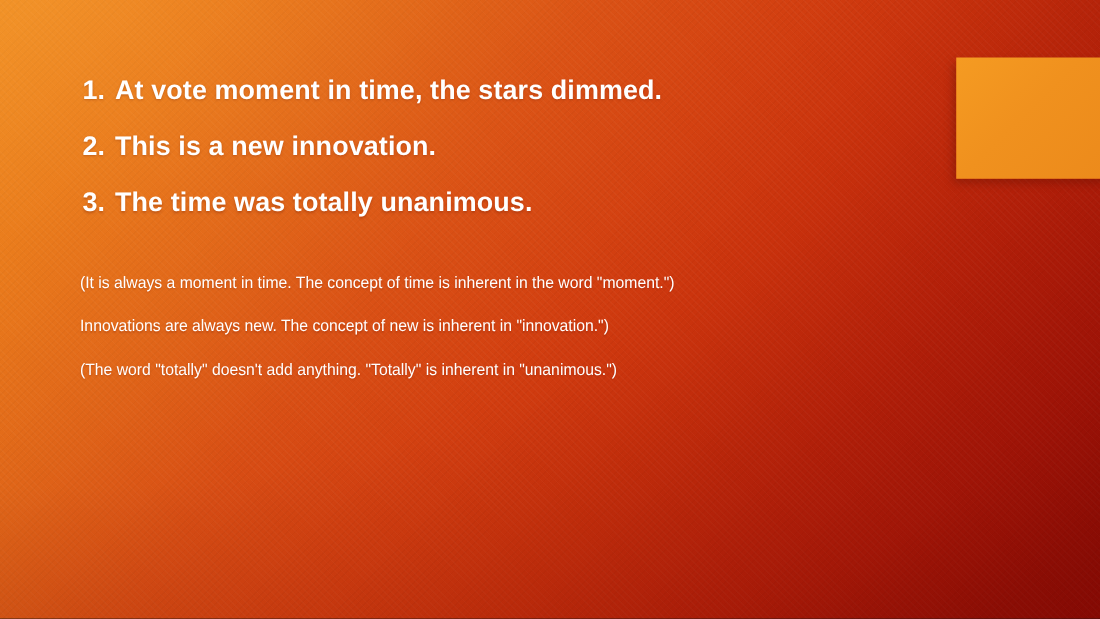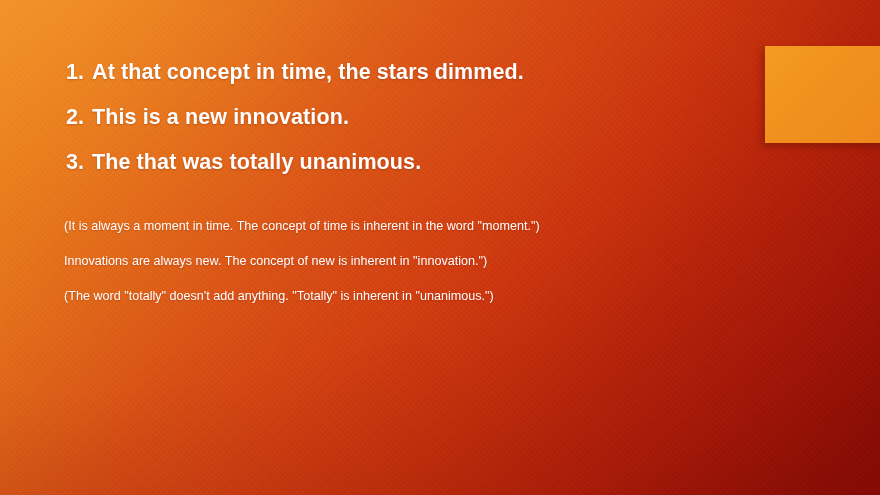--- a/index.html
+++ b/index.html
@@ -127,31 +127,31 @@
 
   <div id="texture"></div>
   <div id="vignette"></div>
 
   <div id="accent-rect"></div>
 
   <div id="list-block">
 
     <div class="list-row">
       <span class="list-num">1.</span>
-      <span class="list-text">At that concept in time, the stars dimmed.</span>
+      <span class="list-text">At vote moment in time, the stars dimmed.</span>
     </div>
 
     <div class="list-row">
       <span class="list-num">2.</span>
       <span class="list-text">This is a new innovation.</span>
     </div>
 
     <div class="list-row">
       <span class="list-num">3.</span>
-      <span class="list-text">The that was totally unanimous.</span>
+      <span class="list-text">The time was totally unanimous.</span>
     </div>
 
   </div>
 
   <div id="notes-block">
     <div class="note-row">(It is always a moment in time. The concept of time is inherent in the word "moment.")</div>
     <div class="note-row">Innovations are always new. The concept of new is inherent in "innovation.")</div>
     <div class="note-row">(The word "totally" doesn't add anything. "Totally" is inherent in "unanimous.")</div>
   </div>
 

